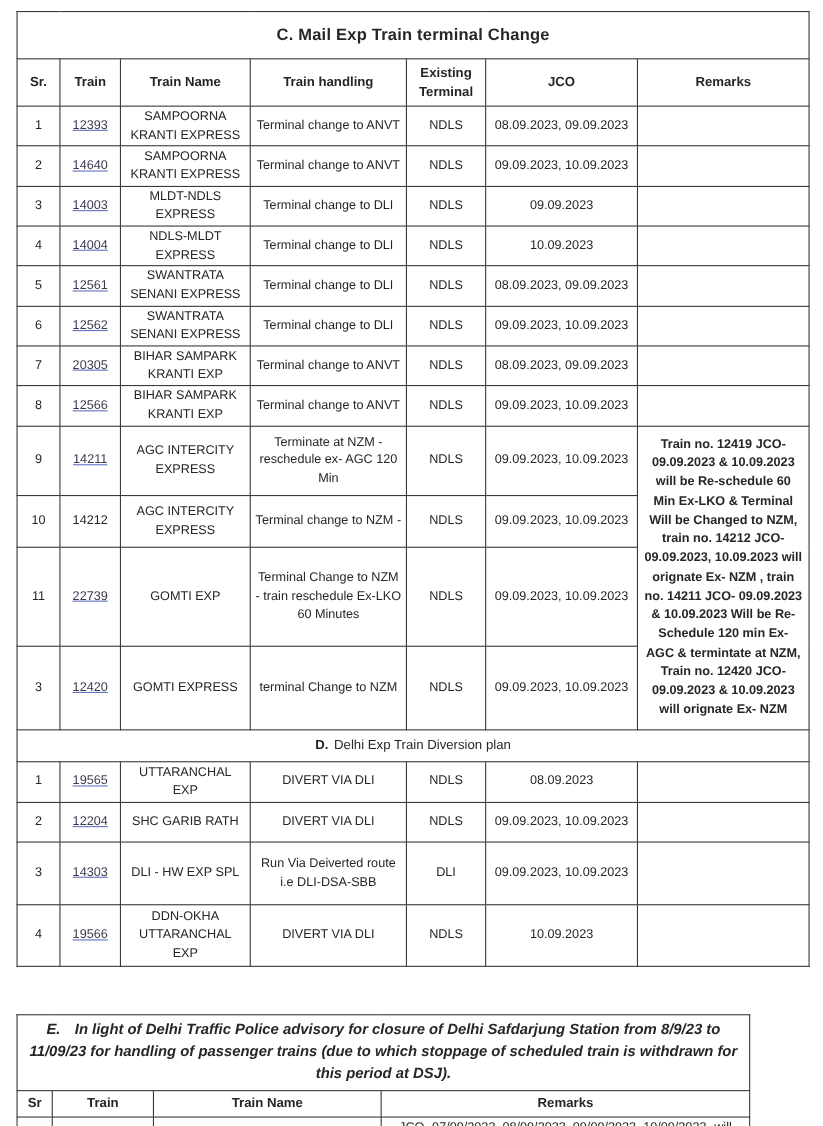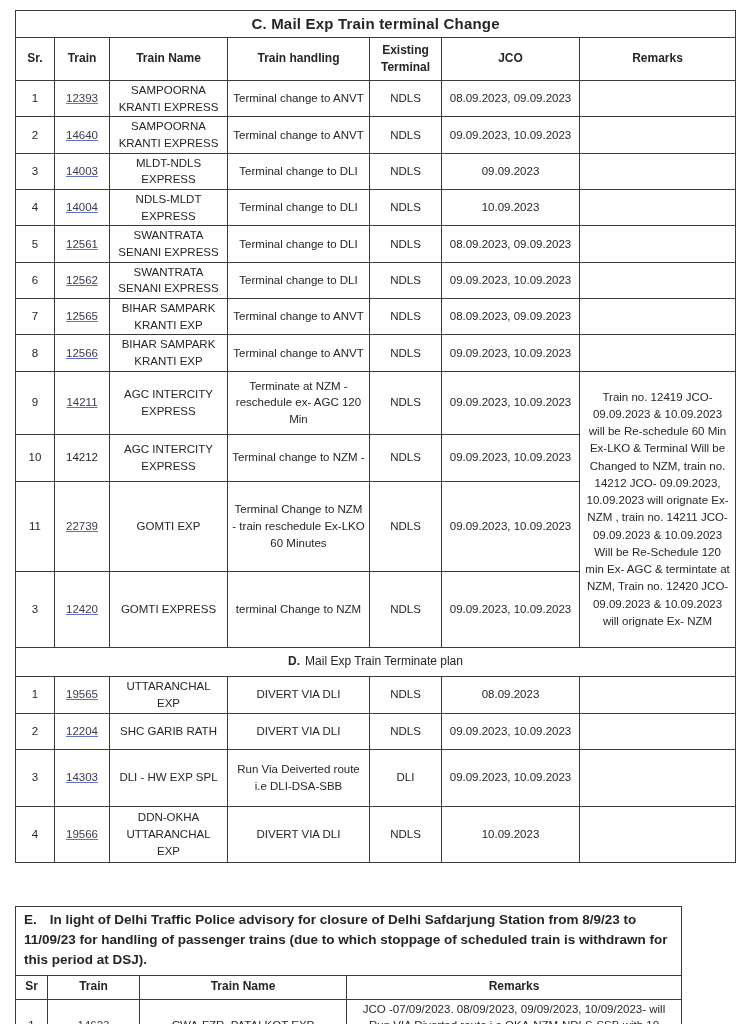--- a/index.html
+++ b/index.html
@@ -44,51 +44,53 @@
     color: #3a3a50;
     text-decoration: underline;
     text-decoration-color: #6272c3;
     cursor: pointer;
   }
   .train-plain { color: #262626; }
   .remarks-merged {
     font-size: 11.5px;
     line-height: 1.5;
     padding: 3px 5px;
+    font-weight: bold;
   }
   
   .section-e { margin-top: 43px; }
   table.etable { width: 666px; }
   table.etable .e-heading-cell {
-    text-align: left;
+    text-align: center;
     font-weight: bold;
     font-size: 13.5px;
     line-height: 1.5;
     padding: 3px 8px 4px 8px;
+    font-style: italic;
   }
   .e-prefix { margin-right: 13px; }
   table.etable td.e-remarks { font-size: 11.5px; }
 </style>
 </head>
 <body>
 
 <div class="doc">
 
   <table class="main">
     <colgroup>
       <col style="width:39px">
         <col style="width:55px">
         <col style="width:118px">
         <col style="width:142px">
         <col style="width:72px">
         <col style="width:138px">
         <col style="width:156px">
     </colgroup>
     <tbody>
-      <tr style="height:27px">
+      <tr style="height:43px">
         <td colspan="7" class="title-cell">C. Mail Exp Train terminal Change</td>
       </tr>
       <tr style="height:43px">
         <th>Sr.</th>
         <th>Train</th>
         <th>Train Name</th>
         <th>Train handling</th>
         <th>Existing Terminal</th>
         <th>JCO</th>
         <th>Remarks</th>
@@ -143,21 +145,21 @@
         <td>6</td>
         <td><a class="train-link">12562</a></td>
         <td>SWANTRATA SENANI EXPRESS</td>
         <td>Terminal change to DLI</td>
         <td>NDLS</td>
         <td>09.09.2023, 10.09.2023</td>
         <td></td>
       </tr>
       <tr style="height:34px">
         <td>7</td>
-        <td><a class="train-link">12565</a></td>
+        <td><a class="train-link">20305</a></td>
         <td>BIHAR SAMPARK KRANTI EXP</td>
         <td>Terminal change to ANVT</td>
         <td>NDLS</td>
         <td>08.09.2023, 09.09.2023</td>
         <td></td>
       </tr>
       <tr style="height:34px">
         <td>8</td>
         <td><a class="train-link">12566</a></td>
         <td>BIHAR SAMPARK KRANTI EXP</td>
@@ -195,21 +197,21 @@
       <tr style="height:76px">
         <td>3</td>
         <td><a class="train-link">12420</a></td>
         <td>GOMTI EXPRESS</td>
         <td>terminal Change to NZM</td>
         <td>NDLS</td>
         <td>09.09.2023, 10.09.2023</td>
       </tr>
 
       <tr style="height:29px">
-        <td colspan="7" class="section-title-cell"><span class="d-prefix">D.</span><span>Mail Exp Train Terminate plan</span></td>
+        <td colspan="7" class="section-title-cell"><span class="d-prefix">D.</span><span>Delhi Exp Train Diversion plan</span></td>
       </tr>
 
       <tr style="height:37px">
         <td>1</td>
         <td><a class="train-link">19565</a></td>
         <td>UTTARANCHAL EXP</td>
         <td>DIVERT VIA DLI</td>
         <td>NDLS</td>
         <td>08.09.2023</td>
         <td></td>

